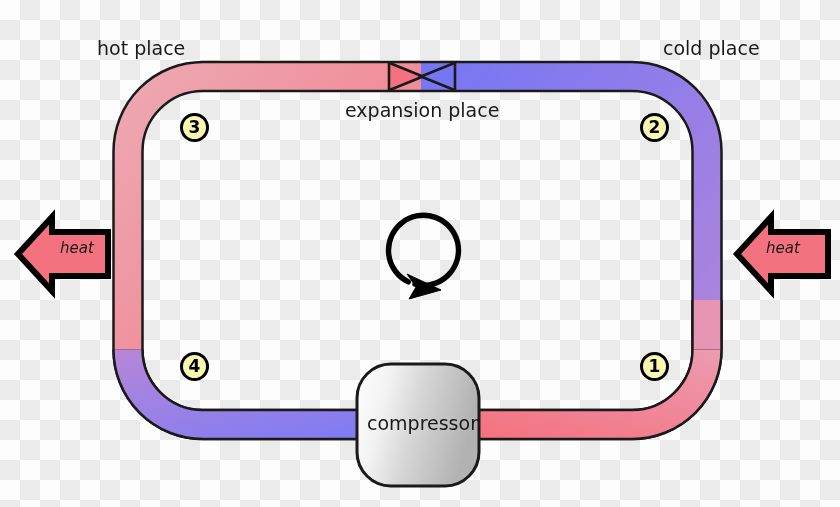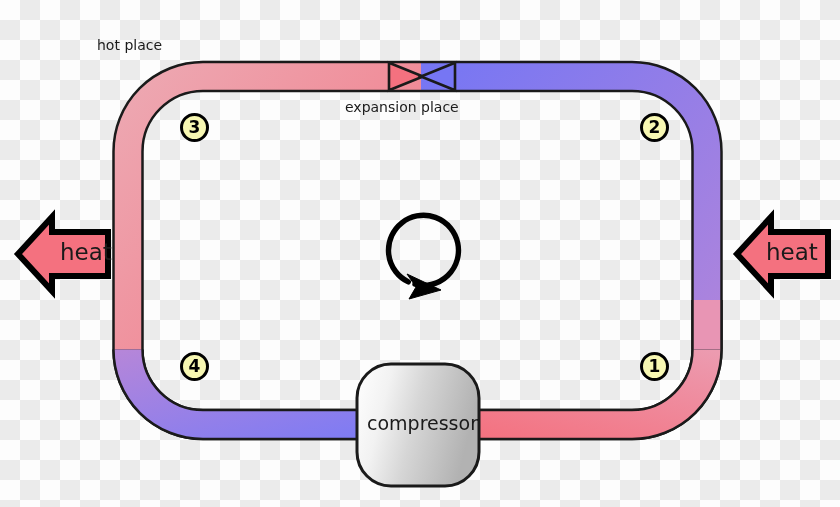--- a/index.html
+++ b/index.html
@@ -26,35 +26,36 @@
     left: 0;
     top: 0;
     width: 840px;
     height: 507px;
   }
   .lbl {
     position: absolute;
     color: #1a1a1a;
     font-family: "DejaVu Sans", sans-serif;
     white-space: nowrap;
-    font-size: 14px;
+    font-size: 19px;
   }
   #lbl-hot   { left: 97px;  top: 37px; }
   #lbl-cold  { left: 663px; top: 37px; }
   #lbl-valve { left: 345px; top: 99px; }
   #lbl-compressor {
     left: 367px; top: 412px;
     font-size: 19px;
   }
   .heat-label {
     position: absolute;
-    font-size: 23px;
+    font-size: 15px;
     color: #1a1a1a;
     font-family: "DejaVu Sans", sans-serif;
     white-space: nowrap;
+    font-style: italic;
   }
   #heat-left-label  { left: 60px;  top: 239px; }
   #heat-right-label { left: 766px; top: 239px; }
   .num {
     position: absolute;
     width: 29px;
     height: 29px;
     border-radius: 50%;
     background: #f7f7b2;
     border: 3.2px solid #000000;
@@ -203,20 +204,21 @@
       <path d="M 108 232 L 52 232 L 52 217 L 18 254 L 52 291 L 52 276 L 108 276 Z" fill="#f4717f" stroke="#000000" stroke-width="6" stroke-linejoin="miter"></path>
     </g>
 
     <g>
       <path d="M 828 232 L 771 232 L 771 217 L 737 254 L 771 291 L 771 276 L 828 276 Z" fill="#f4717f" stroke="#000000" stroke-width="6" stroke-linejoin="miter"></path>
     </g>
   </svg>
 
   <div class="lbl" id="lbl-hot">hot place</div>
 
+  <div class="lbl" id="lbl-cold">cold place</div>
 
   <div class="lbl" id="lbl-valve">expansion place</div>
 
   <div class="lbl" id="lbl-compressor">compressor</div>
 
   <div class="heat-label" id="heat-left-label">heat</div>
 
   <div class="heat-label" id="heat-right-label">heat</div>
 
   <div class="num" id="num-1">1</div>

